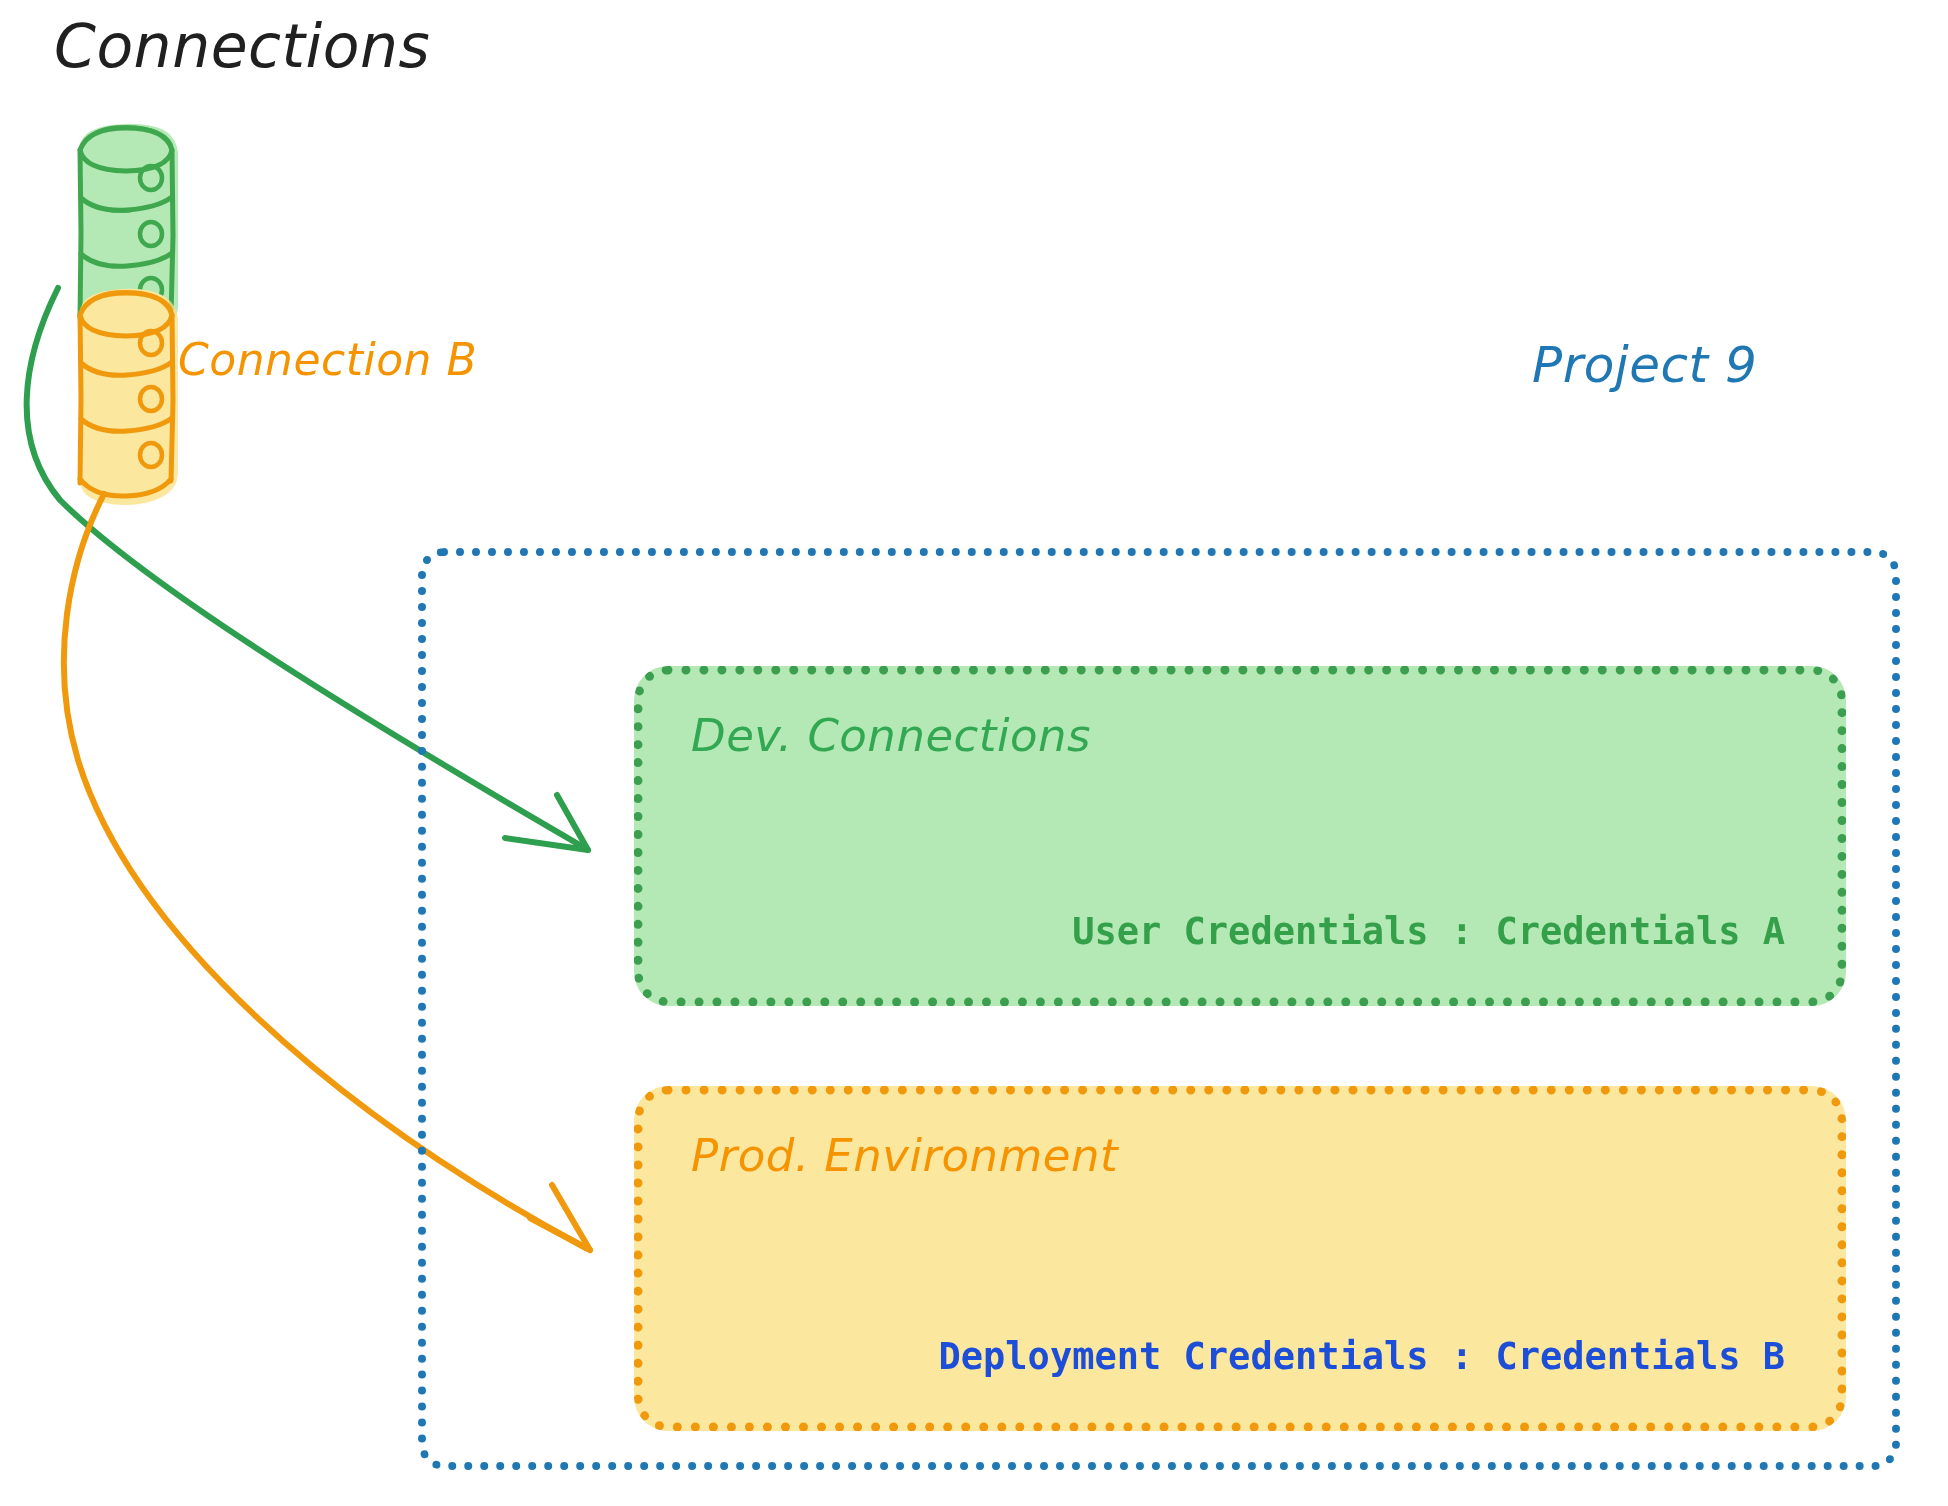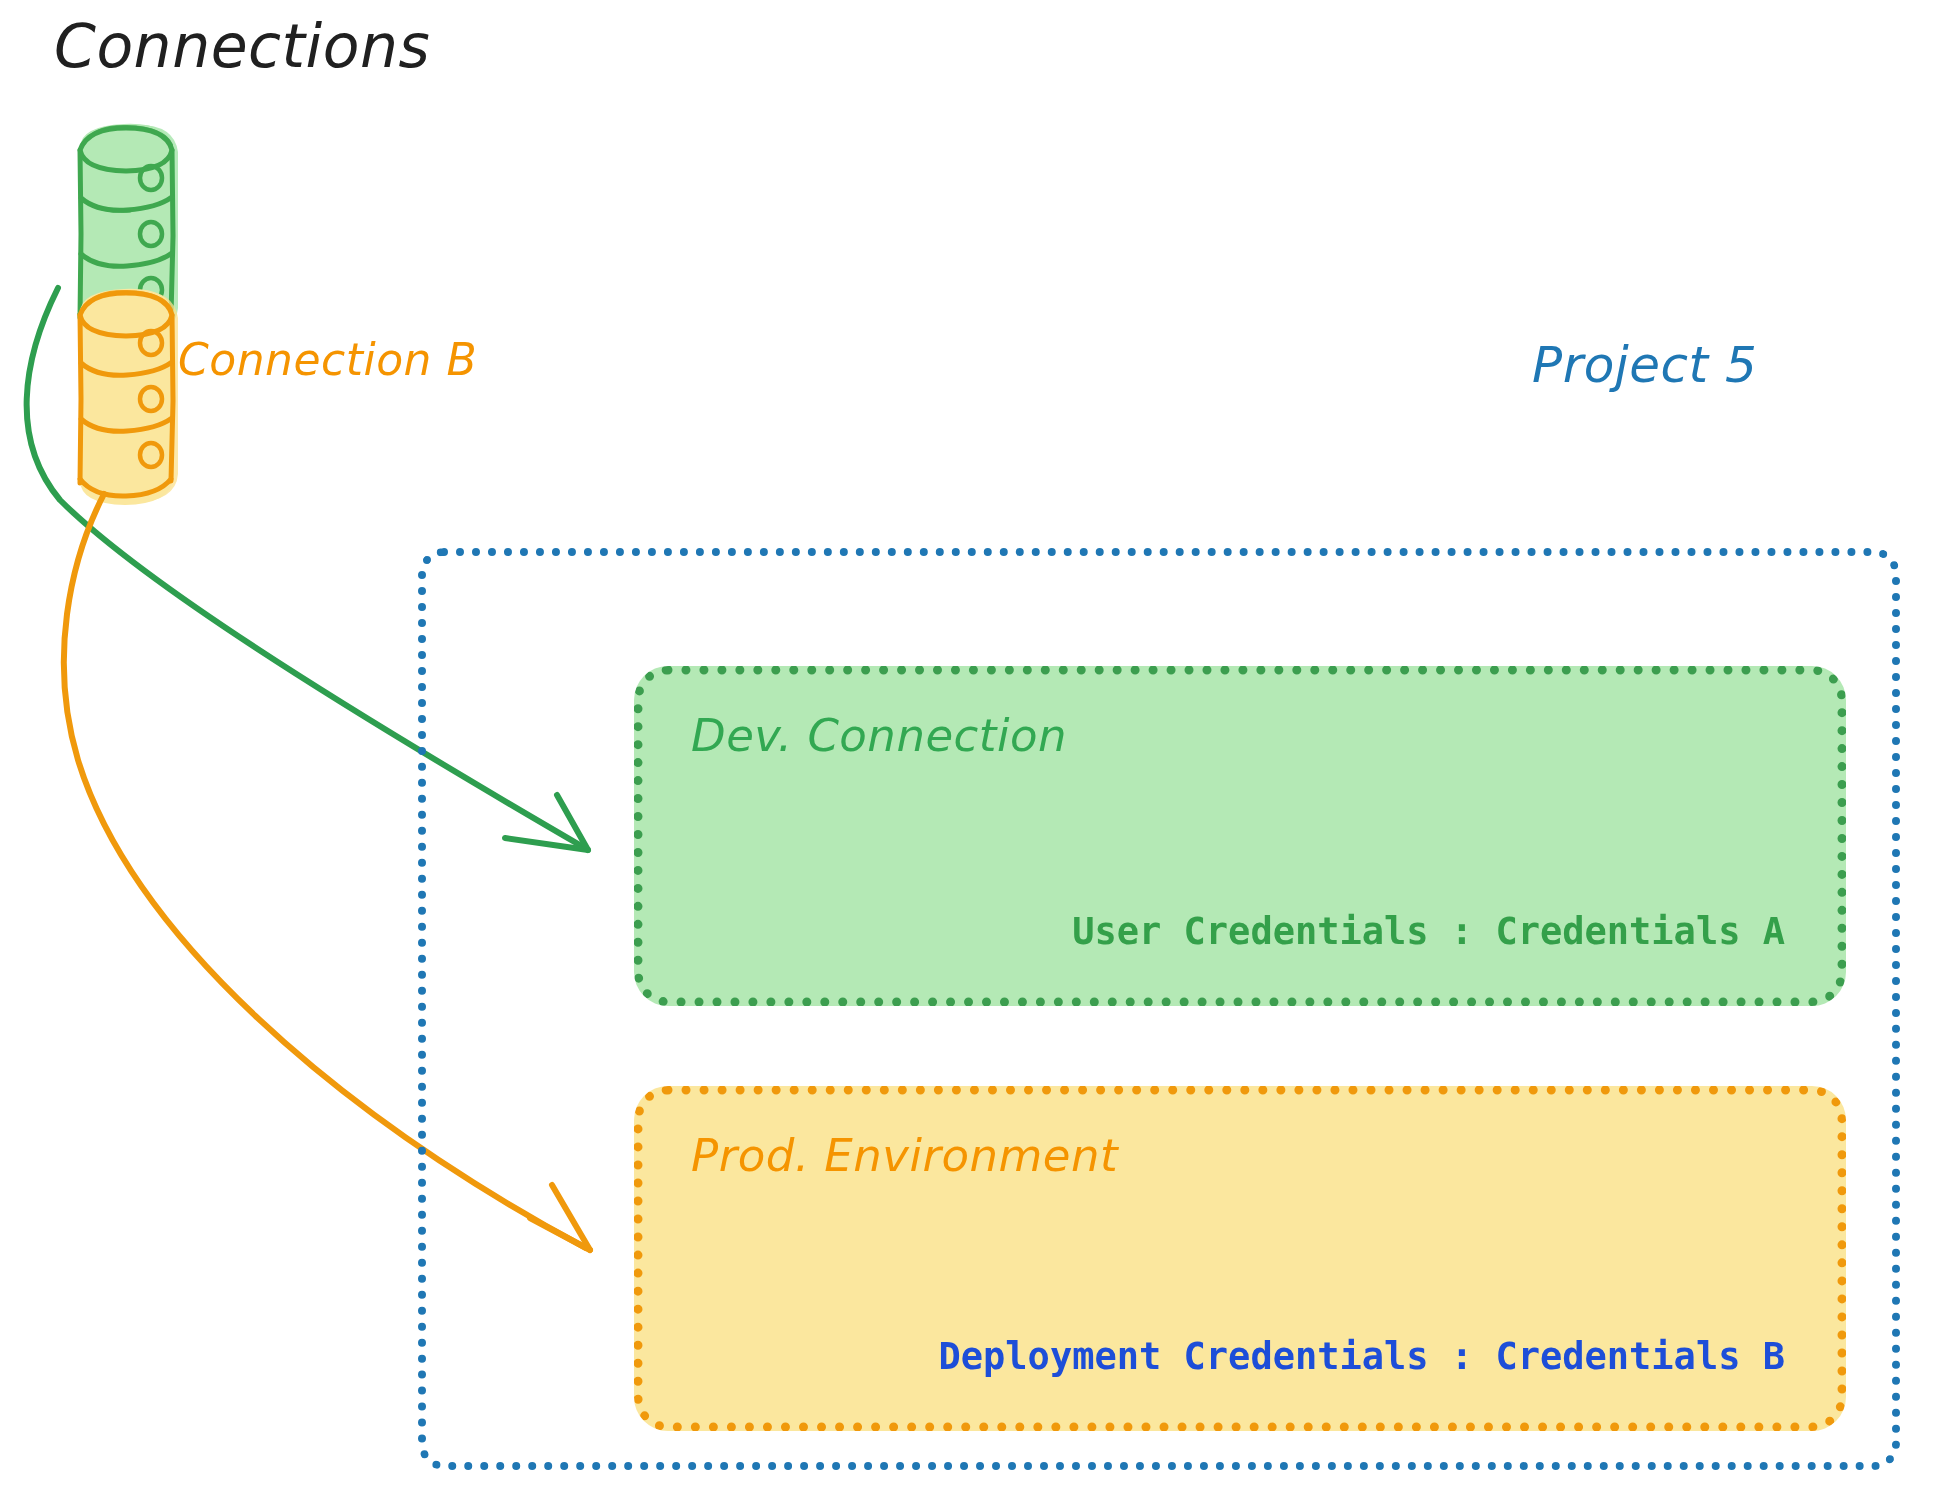--- a/index.html
+++ b/index.html
@@ -183,26 +183,26 @@
       <path d="M530 1218 L590 1250" stroke="#f0990c" stroke-width="6" fill="none" stroke-linecap="round"></path>
       <path d="M552 1185 L590 1250" stroke="#f0990c" stroke-width="6" fill="none" stroke-linecap="round"></path>
     </g>
   </svg>
 
   <div class="label hand" id="title-connections">Connections</div>
 
 
   <div class="label hand" id="label-connection-b">Connection B</div>
 
-  <div class="label hand" id="label-project-title">Project 5</div>
+  <div class="label hand" id="label-project-title">Project 9</div>
 
   <div id="project-box">
 
     <div class="env-box" id="dev-env-box" style="left:208px; top:110px;">
-      <div class="env-title hand" id="dev-env-title">Dev. Connection</div>
+      <div class="env-title hand" id="dev-env-title">Dev. Connections</div>
       <div class="env-cred mono" id="dev-env-cred">User Credentials : Credentials A</div>
     </div>
 
     <div class="env-box" id="prod-env-box" style="left:208px; top:530px;">
       <div class="env-title hand" id="prod-env-title">Prod. Environment</div>
       <div class="env-cred mono" id="prod-env-cred">Deployment Credentials : Credentials B</div>
     </div>
 
   </div>
 

